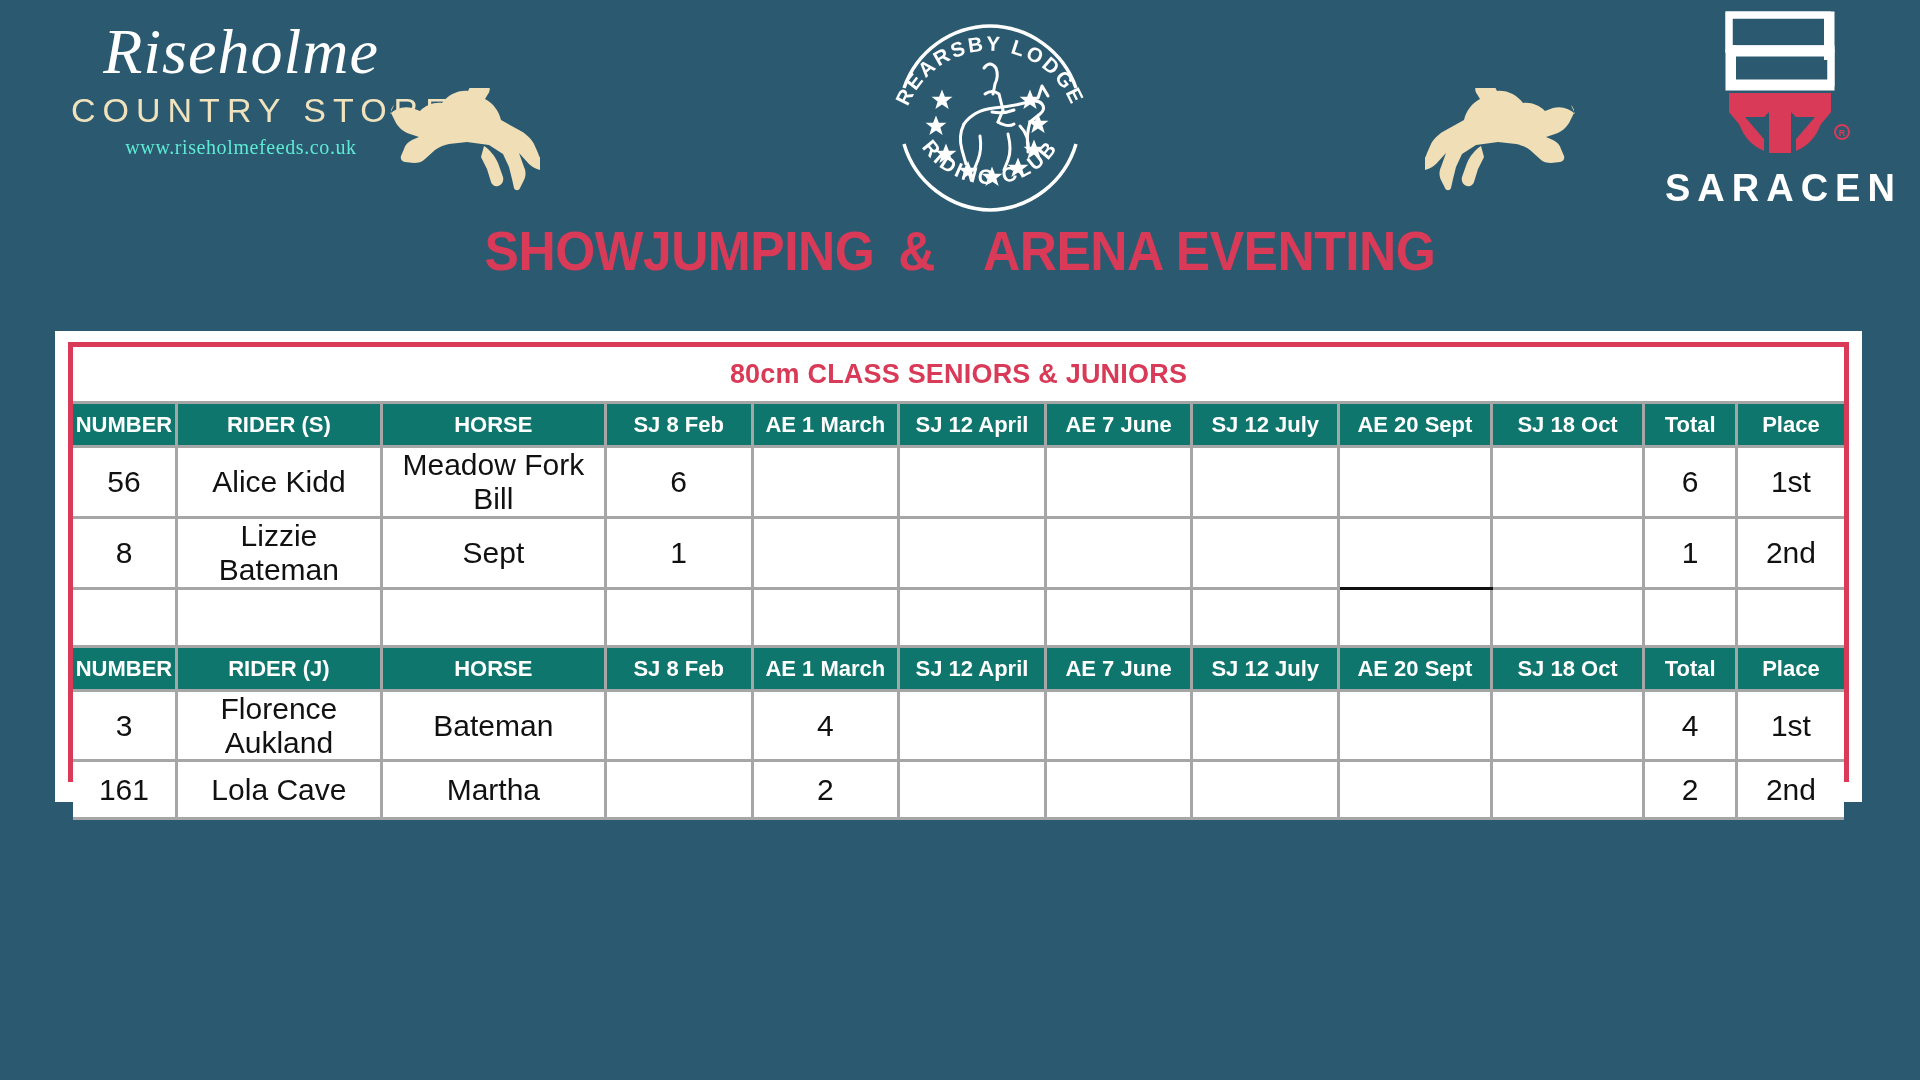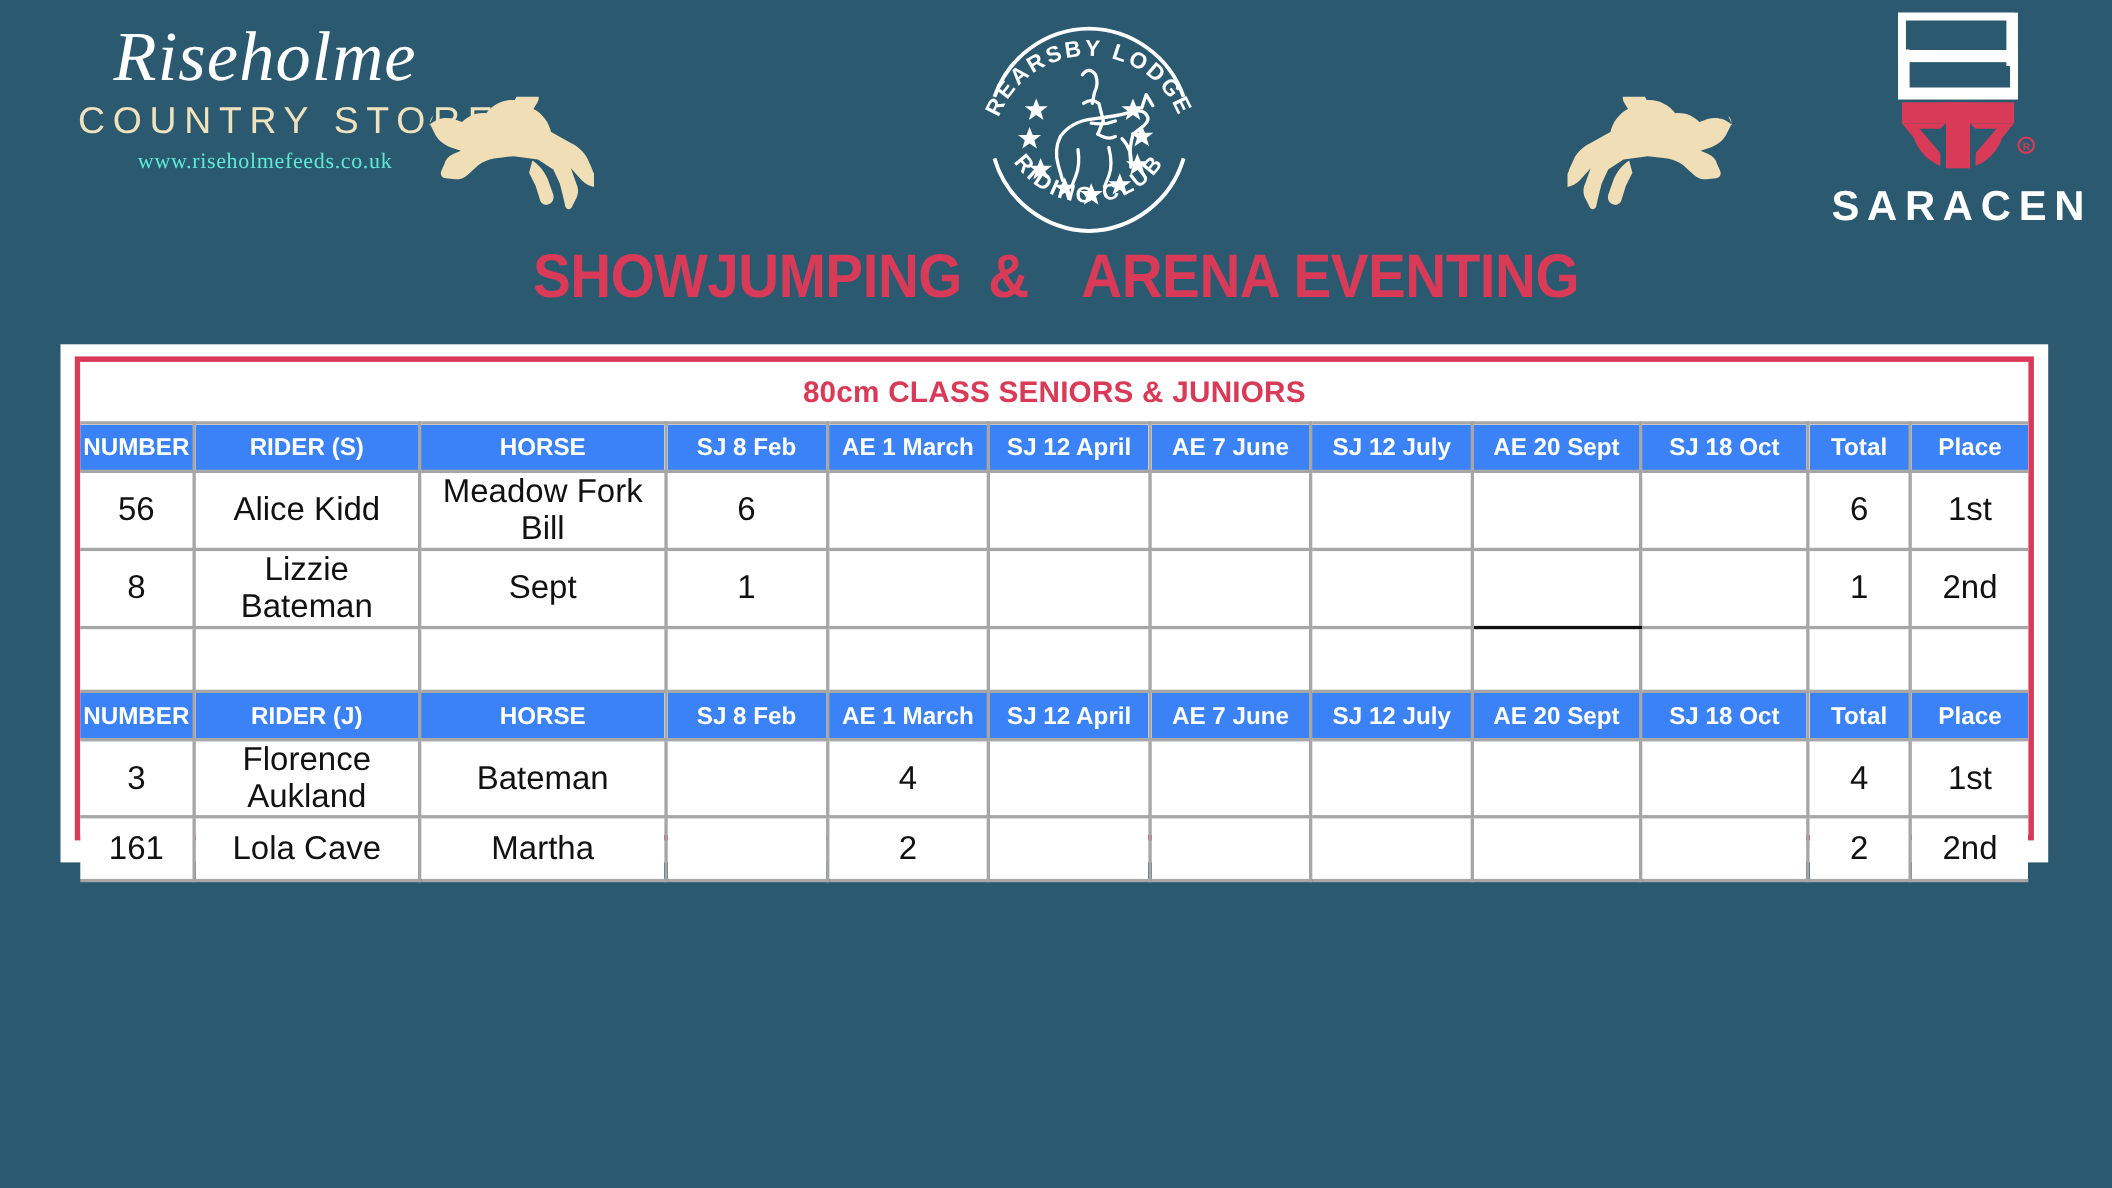--- a/index.html
+++ b/index.html
@@ -67,21 +67,21 @@
     font-size:56px;font-weight:bold;
     color:#d83a57;
     letter-spacing:-0.5px;
     transform:scaleX(.92);
   }
   #event-title .amp{padding:0 26px;}
   #event-title .seg2{padding-left:26px;}
 
   
   #panel{
-    position:absolute;left:55px;top:313px;width:1807px;height:471px;
+    position:absolute;left:55px;top:331px;width:1807px;height:471px;
     background:#ffffff;
     box-sizing:border-box;
   }
   #panel-inner{
     position:absolute;left:13px;top:11px;width:1781px;height:440px;
     border:5px solid #d83a57;
     box-sizing:border-box;
     background:#ffffff;
   }
   table{
@@ -102,21 +102,21 @@
   }
   tr.classtitle td{
     border:none;
     height:54px;
     color:#d83a57;
     font-size:27px;
     font-weight:bold;
     letter-spacing:.2px;
   }
   tr.hdr th{
-    background:#3b82f6;
+    background:#0f766e;
     color:#ffffff;
     font-weight:bold;
     font-size:22px;
     height:41px;
     border-top:3px solid #a6a6a6;
     border-bottom:3px solid #a6a6a6;
     border-left:3px solid #a6a6a6;
     border-right:3px solid #a6a6a6;
   }
   tr.hdr th:first-child{border-left:none;}

